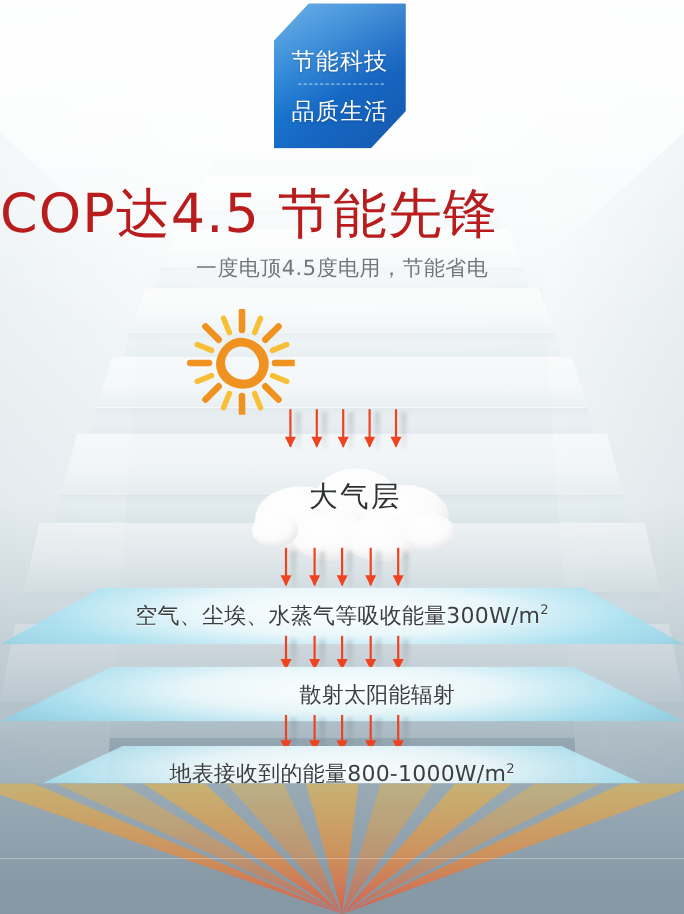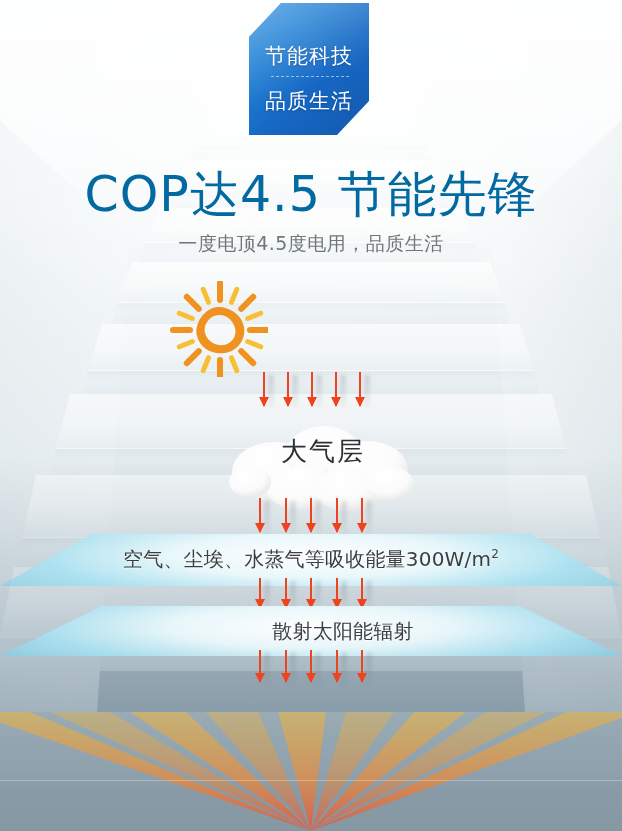--- a/index.html
+++ b/index.html
@@ -74,22 +74,22 @@
   }
   .badge-line1{top:39px;}
   .badge-line2{top:84px;}
   .badge-sep{
     position:absolute;left:22px;top:73px;width:78px;height:0;
     border-top:1px dashed rgba(255,255,255,.55);
   }
 
   
   .headline{
-    position:absolute;left:0;top:166px;width:622px;text-align:center;
-    color:#0369a1;font-size:49px;line-height:58px;letter-spacing:1px;
+    position:absolute;left:0;top:166px;width:622px;
+    color:#b91c1c;font-size:49px;line-height:58px;letter-spacing:1px;
     font-family:"DejaVu Sans","Liberation Sans",sans-serif;
     font-weight:400;
   }
   .subline{
     position:absolute;left:0;top:231px;width:622px;text-align:center;
     color:#71767a;font-size:19px;letter-spacing:.5px;
     font-family:"DejaVu Sans","Liberation Sans",sans-serif;
   }
 
   
@@ -199,21 +199,21 @@
   <div class="bg-haze"></div>
 
   <div class="badge">
     <div class="badge-line1">节能科技</div>
     <div class="badge-sep"></div>
     <div class="badge-line2">品质生活</div>
     <div class="badge-gloss"></div>
   </div>
 
   <div class="headline">COP达4.5 节能先锋</div>
-  <div class="subline">一度电顶4.5度电用，品质生活</div>
+  <div class="subline">一度电顶4.5度电用，节能省电</div>
 
   <div class="sun">
     <svg viewBox="0 0 100 96" width="100" height="96" aria-hidden="true">
       <g id="sun-rays">
           <line x1="52.0" y1="19.0" x2="52.0" y2="2.0" stroke="#f0921f" stroke-width="6" stroke-linecap="round"></line>
           <line x1="63.5" y1="21.3" x2="68.8" y2="8.3" stroke="#f6bf35" stroke-width="5" stroke-linecap="round"></line>
           <line x1="73.2" y1="27.8" x2="85.2" y2="15.8" stroke="#f0921f" stroke-width="6" stroke-linecap="round"></line>
           <line x1="79.7" y1="37.5" x2="92.7" y2="32.2" stroke="#f6bf35" stroke-width="5" stroke-linecap="round"></line>
           <line x1="82.0" y1="49.0" x2="99.0" y2="49.0" stroke="#f0921f" stroke-width="6" stroke-linecap="round"></line>
           <line x1="79.7" y1="60.5" x2="92.7" y2="65.8" stroke="#f6bf35" stroke-width="5" stroke-linecap="round"></line>
@@ -375,20 +375,26 @@
         <span class="shaft"></span>
         <span class="head"></span>
       </div>
       <div class="arrow">
         <span class="shadow"></span>
         <span class="shaft"></span>
         <span class="head"></span>
       </div>
     </div>
 
+  <div class="band" style="top:678px;height:52px;clip-path:polygon(112px 0,510px 0,622px 52px,0 52px);">
+    <div class="band-plate"></div>
+    <div class="band-label" style="top:12px;">
+      <span>地表接收到的能量800-1000W/m</span><sup>2</sup>
+    </div>
+  </div>
 
   <div class="ground"></div>
   <div class="rays">
     <svg viewBox="0 0 622 119" width="622" height="119" aria-hidden="true">
       <defs>
         <linearGradient id="rg" x1="0" y1="1" x2="0" y2="0">
           <stop offset="0%" stop-color="#e8523a" stop-opacity=".92"></stop>
           <stop offset="45%" stop-color="#ef8a35" stop-opacity=".78"></stop>
           <stop offset="100%" stop-color="#f0b73a" stop-opacity=".62"></stop>
         </linearGradient>

